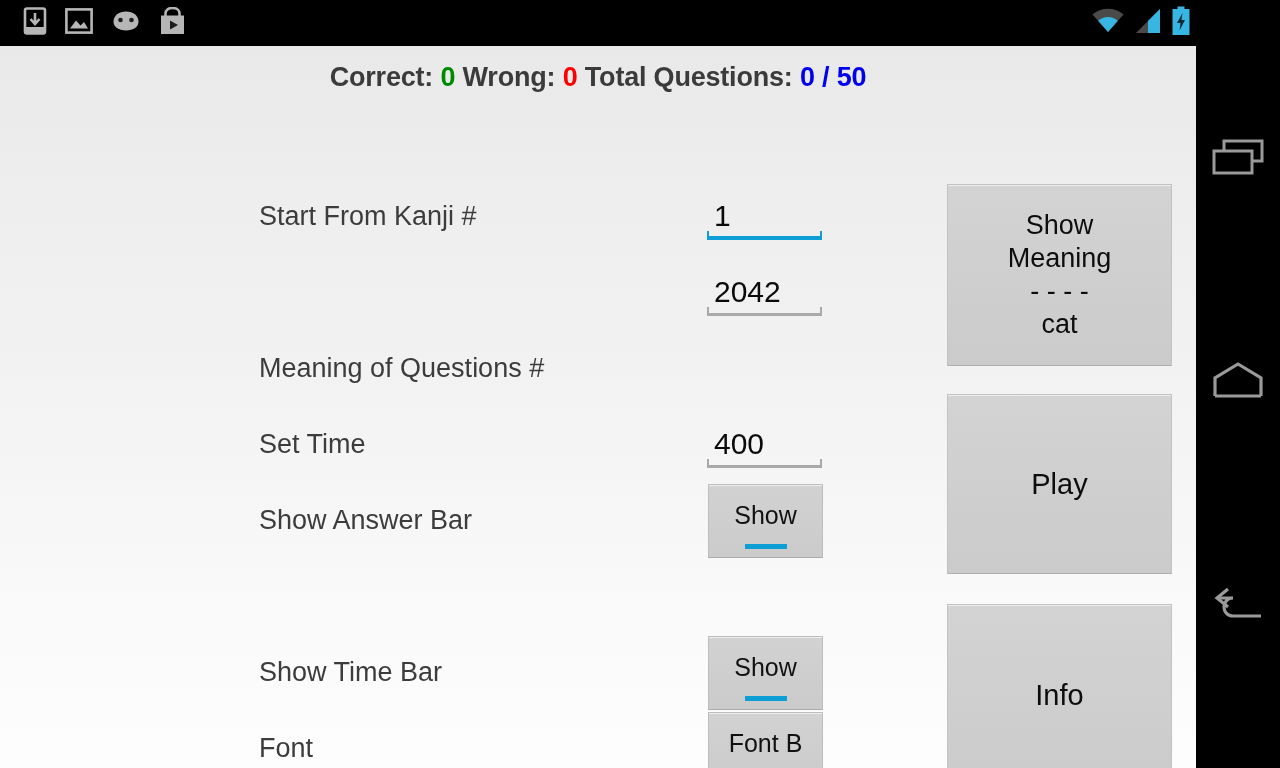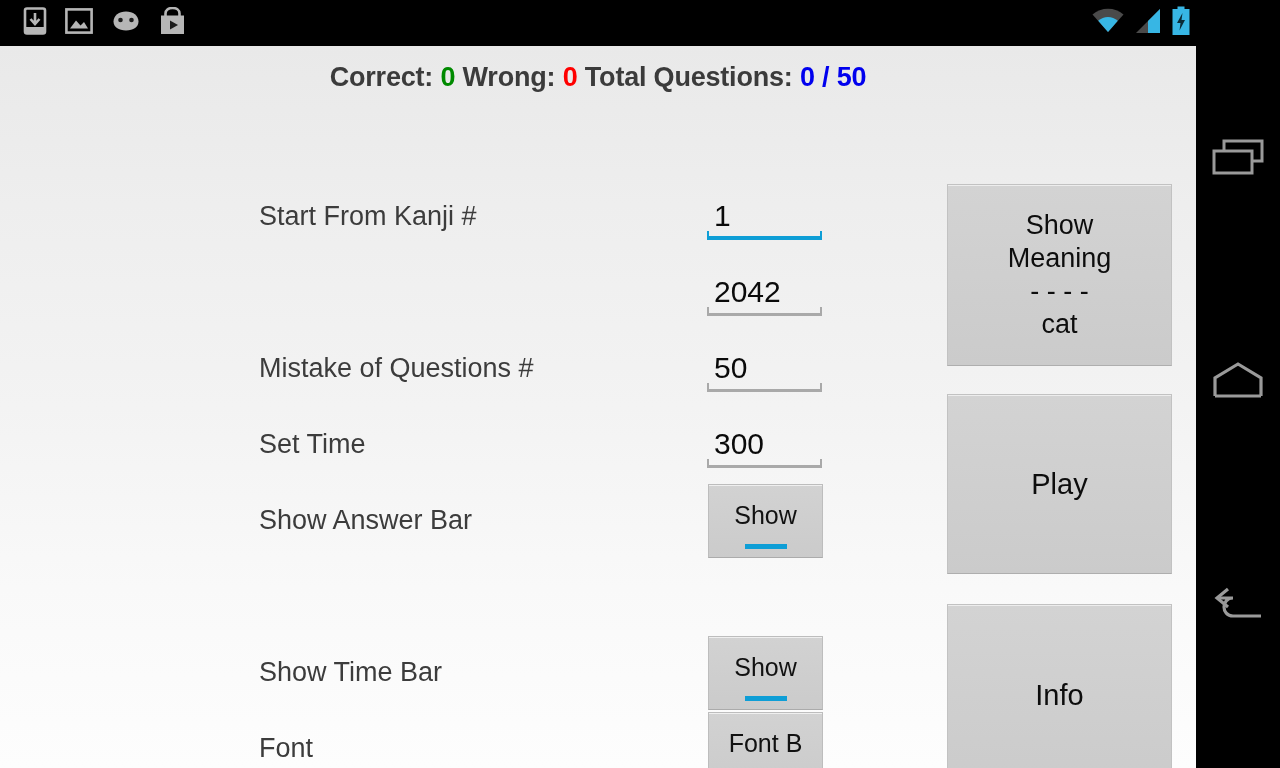--- a/index.html
+++ b/index.html
@@ -302,31 +302,27 @@
       </div>
 
       <div class="row">
         <div class="field">
           <div class="val">2042</div>
           <div class="underline"></div>
         </div>
       </div>
 
       <div class="row">
-        <div class="row-label">Mistake of Questions #</div>
-        <div class="field">
-          <div class="val">50</div>
-          <div class="underline"></div>
-        </div>
+        <div class="row-label">Meaning of Questions #</div>
       </div>
 
       <div class="row">
         <div class="row-label">Set Time</div>
         <div class="field">
-          <div class="val">300</div>
+          <div class="val">400</div>
           <div class="underline"></div>
         </div>
       </div>
 
       <div class="row">
         <div class="row-label">Show Answer Bar</div>
         <div class="toggle" style="left:449px">
           <div class="tg-label">Show</div>
           <div class="tg-bar"></div>
         </div>

